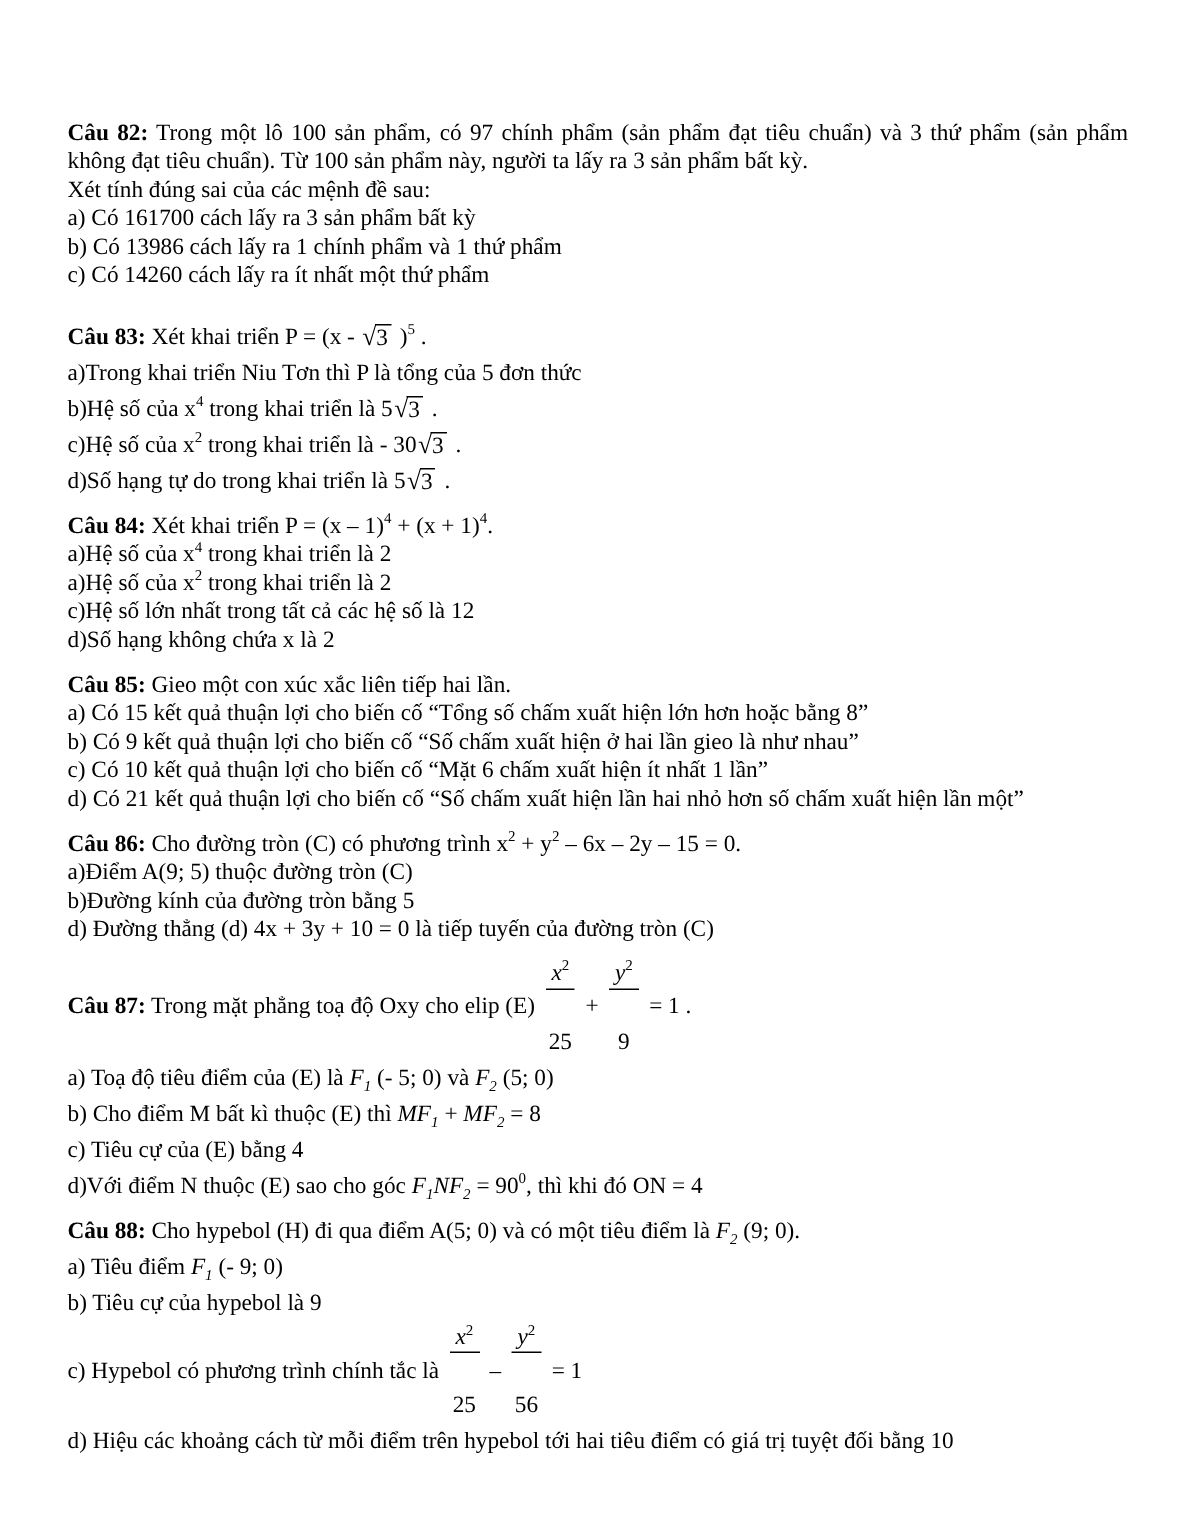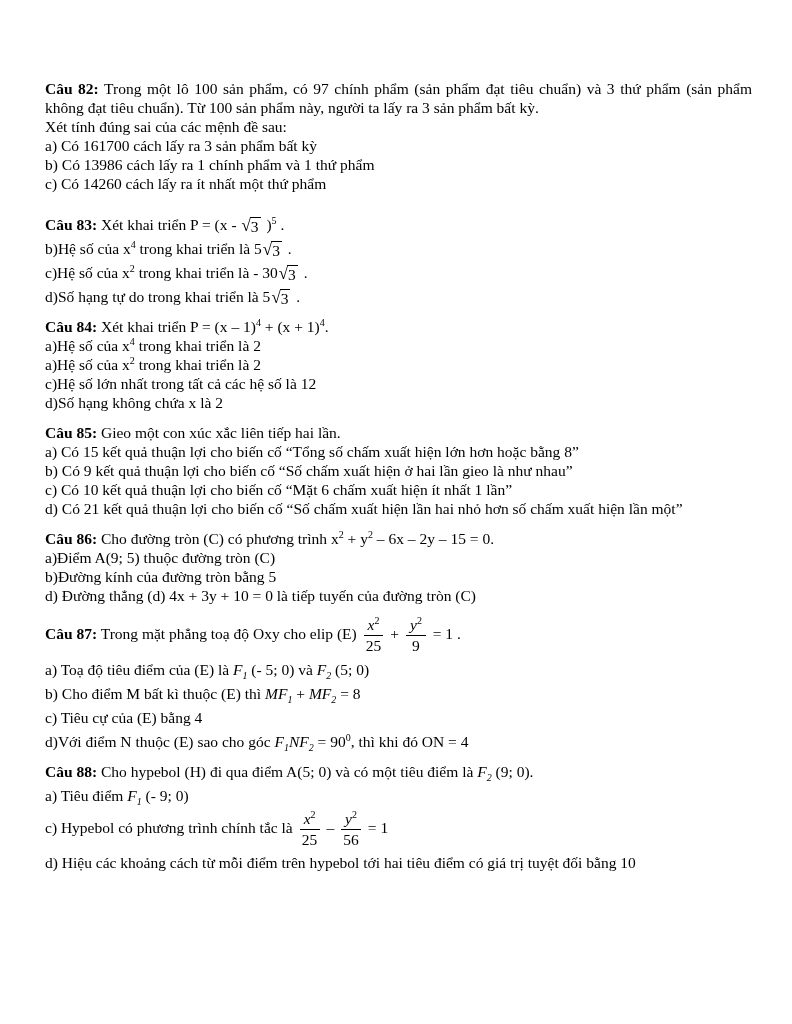--- a/index.html
+++ b/index.html
@@ -22,41 +22,42 @@
   .line { line-height: 19px; }
   .line.justify { text-align: justify; }
   .line.sp { margin-bottom: 5px; }
   strong { font-weight: bold; }
   em { font-style: italic; }
   sup { font-size: 10px; line-height: 0; vertical-align: super; }
   sub { font-size: 10px; line-height: 0; vertical-align: sub; }
   .sqrt { display: inline-flex; align-items: flex-start; margin: 0 2px 0 1px; transform: translateY(1px); }
   .sqrt .rad { line-height: 1; font-size: 17px; }
   .sqrt .rv { border-top: 1px solid #000; line-height: 1.1; padding: 0 2px 0 1px; margin-left: -1px; }
-  .frac { display: inline-flex; flex-direction: column; align-items: center; vertical-align: middle; line-height: 1.15; margin: 0 3px; text-align: center; }
+  .frac { display: inline-flex; flex-direction: column; align-items: center; vertical-align: middle; line-height: 1.15; margin: 0 3px; text-align: center; gap: 25px; }
   .frac .num { border-bottom: 1px solid #000; padding: 0 4px 1px 4px; }
   .frac .den { padding-top: 1px; }
 </style>
 </head>
 <body>
 
 <div class="page" data-name="document-page">
   <main data-name="document-body">
       <section class="question" data-name="question-82">
         <div class="line justify" data-name="question-82-line-0"><strong>Câu 82:</strong> Trong một lô 100 sản phẩm, có 97 chính phẩm (sản phẩm đạt tiêu chuẩn) và 3 thứ phẩm (sản phẩm không đạt tiêu chuẩn). Từ 100 sản phẩm này, người ta lấy ra 3 sản phẩm bất kỳ.</div>
         <div class="line" data-name="question-82-line-1">Xét tính đúng sai của các mệnh đề sau:</div>
         <div class="line" data-name="question-82-line-2">a) Có 161700 cách lấy ra 3 sản phẩm bất kỳ</div>
         <div class="line" data-name="question-82-line-3">b) Có 13986 cách lấy ra 1 chính phẩm và 1 thứ phẩm</div>
         <div class="line" data-name="question-82-line-4">c) Có 14260 cách lấy ra ít nhất một thứ phẩm</div>
       </section>
       <section class="question" data-name="question-83">
         <div class="line sp" data-name="question-83-line-0"><strong>Câu 83:</strong> Xét khai triển P = (x - <span class="sqrt" data-name="sqrt-radical">
             <span class="rad">√</span>
             <span class="rv">3</span>
           </span> )<sup>5</sup> .</div>
+        <div class="line sp" data-name="question-83-line-1">a)Trong khai triển Niu Tơn thì P là tổng của 5 đơn thức</div>
         <div class="line sp" data-name="question-83-line-2">b)Hệ số của x<sup>4</sup> trong khai triển là 5<span class="sqrt" data-name="sqrt-radical">
             <span class="rad">√</span>
             <span class="rv">3</span>
           </span> .</div>
         <div class="line sp" data-name="question-83-line-3">c)Hệ số của x<sup>2</sup> trong khai triển là - 30<span class="sqrt" data-name="sqrt-radical">
             <span class="rad">√</span>
             <span class="rv">3</span>
           </span> .</div>
         <div class="line sp" data-name="question-83-line-4">d)Số hạng tự do trong khai triển là 5<span class="sqrt" data-name="sqrt-radical">
             <span class="rad">√</span>
@@ -92,20 +93,21 @@
             <span class="den">9</span>
           </span> = 1 .</div>
         <div class="line sp" data-name="question-87-line-1">a) Toạ độ tiêu điểm của (E) là <em>F</em><sub><em>1</em></sub> (- 5; 0) và <em>F</em><sub><em>2</em></sub> (5; 0)</div>
         <div class="line sp" data-name="question-87-line-2">b) Cho điểm M bất kì thuộc (E) thì <em>MF</em><sub><em>1</em></sub> + <em>MF</em><sub><em>2</em></sub> = 8</div>
         <div class="line sp" data-name="question-87-line-3">c) Tiêu cự của (E) bằng 4</div>
         <div class="line sp" data-name="question-87-line-4">d)Với điểm N thuộc (E)  sao cho góc <em>F</em><sub><em>1</em></sub><em>NF</em><sub><em>2</em></sub> = 90<sup>0</sup>, thì khi đó ON = 4</div>
       </section>
       <section class="question" data-name="question-88">
         <div class="line sp" data-name="question-88-line-0"><strong>Câu 88:</strong> Cho hypebol (H) đi qua điểm A(5; 0) và có một tiêu điểm là <em>F</em><sub><em>2</em></sub> (9; 0).</div>
         <div class="line sp" data-name="question-88-line-1">a) Tiêu điểm <em>F</em><sub><em>1</em></sub> (- 9; 0)</div>
+        <div class="line sp" data-name="question-88-line-2">b) Tiêu cự của hypebol là 9</div>
         <div class="line sp" data-name="question-88-line-3">c) Hypebol có phương trình chính tắc là <span class="frac" data-name="fraction">
             <span class="num"><em>x</em><sup>2</sup></span>
             <span class="den">25</span>
           </span> – <span class="frac" data-name="fraction">
             <span class="num"><em>y</em><sup>2</sup></span>
             <span class="den">56</span>
           </span> = 1</div>
         <div class="line" data-name="question-88-line-4">d) Hiệu các khoảng cách từ mỗi điểm trên hypebol tới hai tiêu điểm có giá trị tuyệt đối bằng 10</div>
       </section>
     </main>

